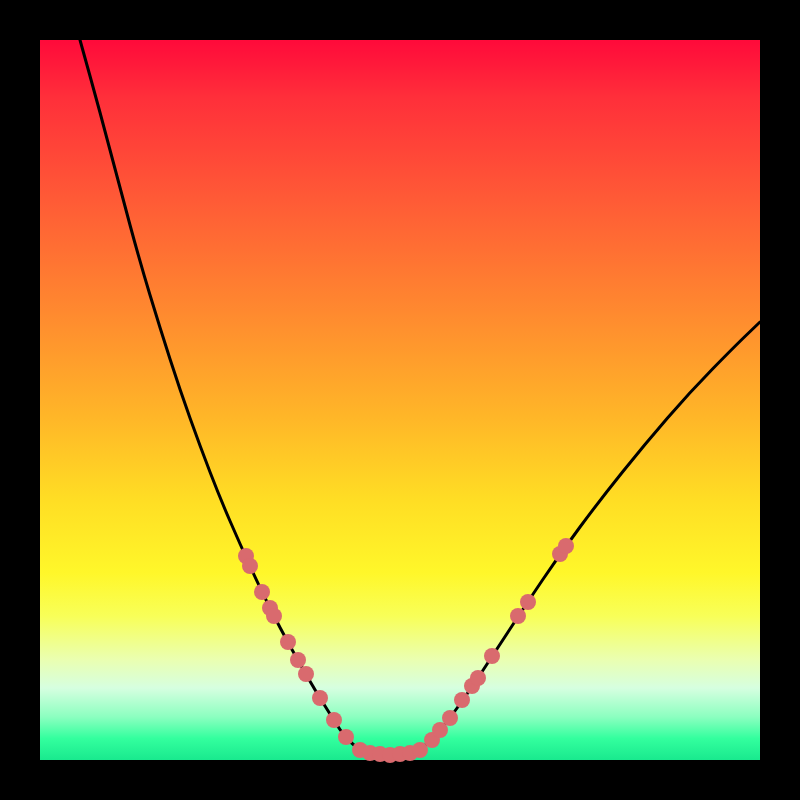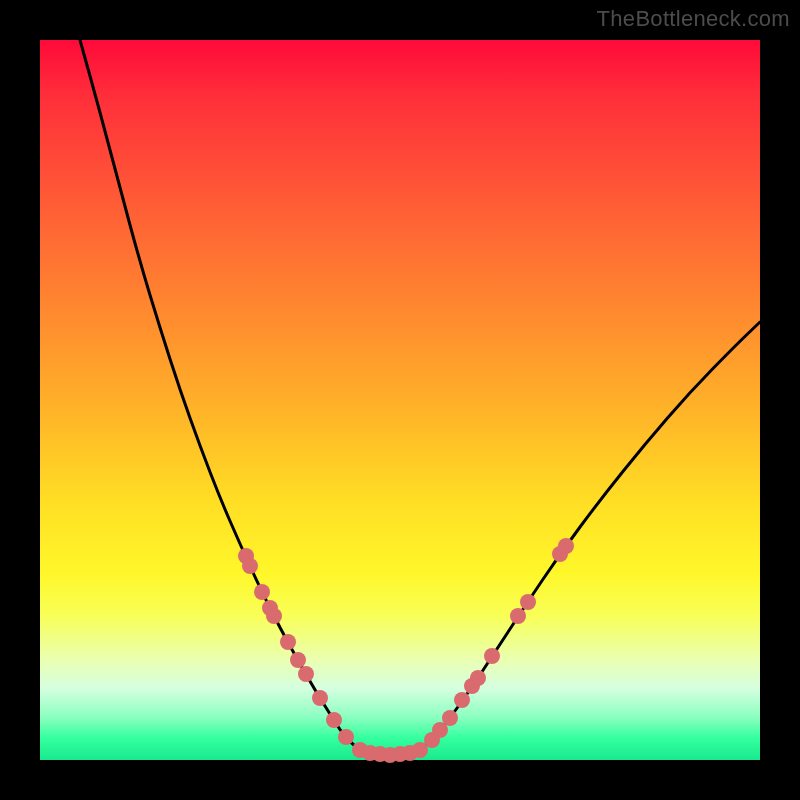--- a/index.html
+++ b/index.html
@@ -67,21 +67,20 @@
   }
   .marker {
     fill: #d96a6e;
     stroke: none;
   }
 </style>
 </head>
 <body>
 
 <div class="frame">
-  <div class="watermark">TheBottleneck.com</div>
 
   <div class="plot-area">
     <svg class="curves" viewBox="0 0 720 720" preserveAspectRatio="none">
       <path id="left-curve" class="curve-line" d="M 40 0 Q 40 0 50 36 Q 60 72 70 110 Q 80 148 90 185 Q 100 222 110 255 Q 120 288 130 319 Q 140 350 150 378 Q 160 406 170 432 Q 180 458 190 481 Q 200 504 210 526 Q 220 548 230 568 Q 240 588 250 606 Q 260 624 267.5 637 Q 275 650 282.5 662 Q 290 674 295 682 Q 300 690 305 696 Q 310 702 315 706 L 320 710"></path>
       <path id="floor-curve" class="curve-line" d="M 320 710 Q 320 710 327.5 712 Q 335 714 342.5 714.5 Q 350 715 357.5 714.5 Q 365 714 372.5 712 L 380 710"></path>
       <path id="right-curve" class="curve-line" d="M 380 710 Q 380 710 387.5 703 Q 395 696 402.5 687 Q 410 678 420 664 Q 430 650 442.5 631 Q 455 612 470 589 Q 485 566 502.5 540 Q 520 514 540 487 Q 560 460 582.5 432 Q 605 404 627.5 378 Q 650 352 672.5 329 Q 695 306 707.5 294 L 720 282"></path>
       <g id="markers">
           <circle cx="206" cy="516" r="8" class="marker"></circle>
           <circle cx="210" cy="526" r="8" class="marker"></circle>
           <circle cx="222" cy="552" r="8" class="marker"></circle>

